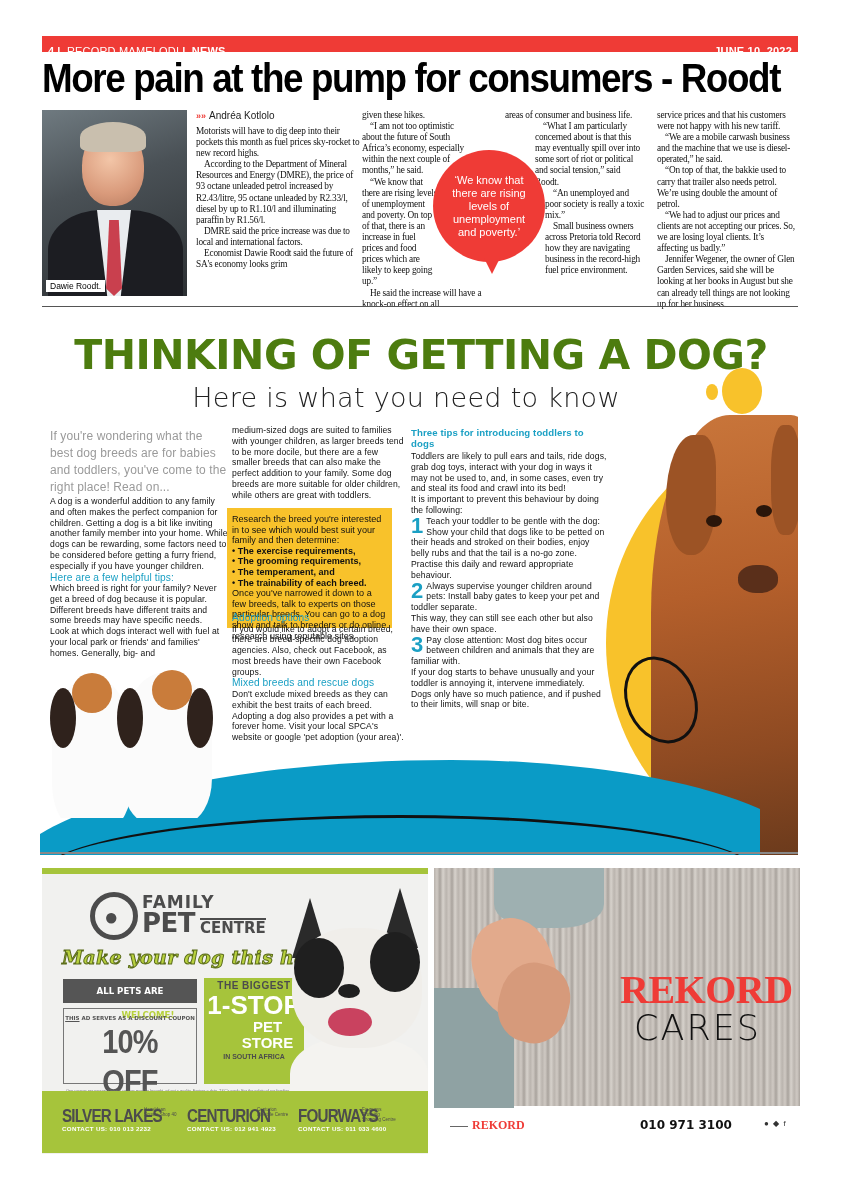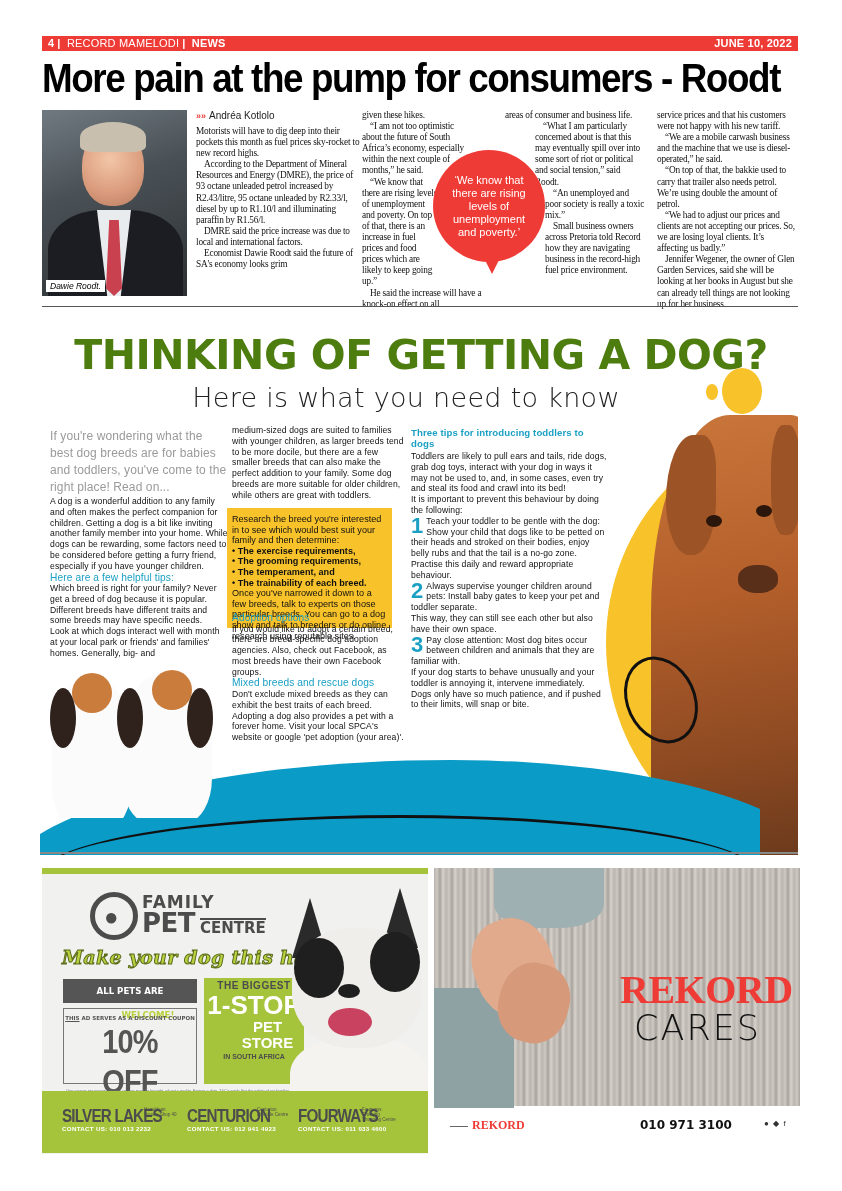--- a/index.html
+++ b/index.html
@@ -3,38 +3,37 @@
 <meta charset="utf-8">
 <style>
   * { box-sizing: border-box; margin: 0; padding: 0; }
   html, body { width: 842px; height: 1191px; background: #ffffff; overflow: hidden; }
   body { position: relative; font-family: "Liberation Sans", sans-serif; color: #111; }
 
   
   .header-band {
     position: absolute; left: 42px; top: 36px; width: 756px; height: 15px;
     background: #ef3b36; color: #fff; font-family: "Liberation Sans", sans-serif;
-    font-size: 11px; line-height: 15px; padding: 0 6px; display: flex; justify-content: space-between;
+    font-size: 11px; line-height: 15px; padding: 8px 6px; display: flex; justify-content: space-between;
     font-weight: bold; letter-spacing: 0.2px;
   }
   .header-band .left span { margin-right: 3px; }
   .header-band .left .pub { font-weight: normal; }
   .headline {
     position: absolute; left: 42px; top: 54px; width: 760px; height: 48px;
     font-family: "Liberation Sans", sans-serif; font-weight: bold; font-size: 40px; line-height: 48px;
     color: #000; letter-spacing: -1.5px; transform: scaleX(0.92); transform-origin: left center;
     white-space: nowrap;
   }
 
   
   .photo {
     position: absolute; left: 42px; top: 110px; width: 145px; height: 186px;
     background: linear-gradient(160deg, #6f7a80 0%, #4a5156 40%, #2c3033 100%);
     overflow: hidden;
-    font-style: italic;
   }
   .photo .head {
     position: absolute; left: 40px; top: 18px; width: 62px; height: 78px; border-radius: 48% 48% 45% 45%;
     background: radial-gradient(circle at 45% 40%, #f3c6a8 0%, #d99a7b 60%, #b67b5f 100%);
   }
   .photo .hair {
     position: absolute; left: 38px; top: 12px; width: 66px; height: 30px; border-radius: 50% 50% 20% 20%;
     background: #c9bfae;
   }
   .photo .suit {
@@ -331,21 +330,21 @@
   <div class="pup-ear" style="left:8px; top:30px; width:26px; height:60px;"></div>
   <div class="pup-ear" style="left:75px; top:30px; width:26px; height:60px;"></div>
   <div class="pup-ear" style="left:145px; top:30px; width:26px; height:60px;"></div>
 </div>
 
 <div class="feat featc1">
   <p class="intro">If you're wondering what the best dog breeds are for babies and toddlers, you've come to the right place! Read on...</p>
   <p>A dog is a wonderful addition to any family and often makes the perfect companion for children. Getting a dog is a bit like inviting another family member into your home. While dogs can be rewarding, some factors need to be considered before getting a furry friend, especially if you have younger children.</p>
   <p class="sub">Here are a few helpful tips:</p>
   <p>Which breed is right for your family? Never get a breed of dog because it is popular. Different breeds have different traits and some breeds may have specific needs.</p>
-  <p>Look at which dogs interact well with month at your local park or friends' and families' homes. Generally, big- and</p>
+  <p>Look at which dogs interact well with fuel at your local park or friends' and families' homes. Generally, big- and</p>
 </div>
 
 <div class="feat featc2">
   <p>medium-sized dogs are suited to families with younger children, as larger breeds tend to be more docile, but there are a few smaller breeds that can also make the perfect addition to your family. Some dog breeds are more suitable for older children, while others are great with toddlers.</p>
 </div>
 
 <div class="tipbox">
   <p>Research the breed you're interested in to see which would best suit your family and then determine:</p>
   <p><b>• The exercise requirements,</b></p>
   <p><b>• The grooming requirements,</b></p>

